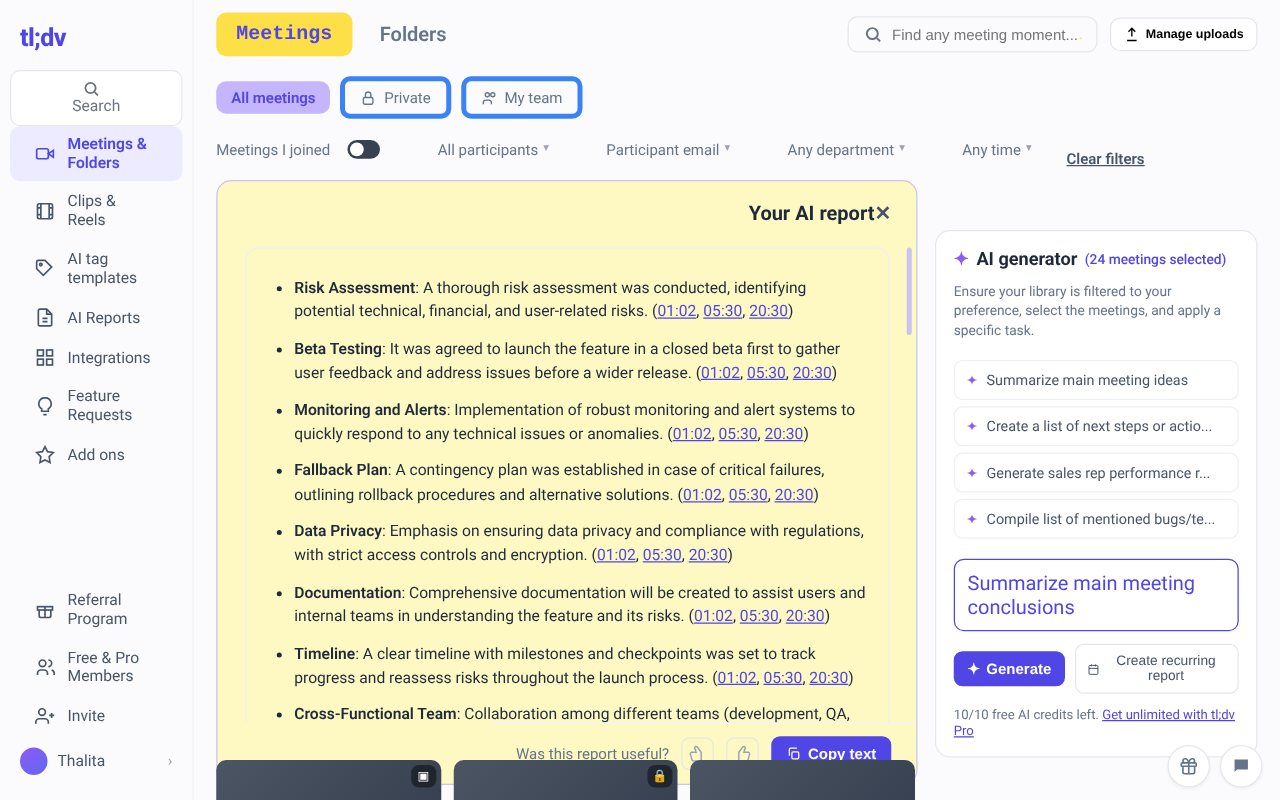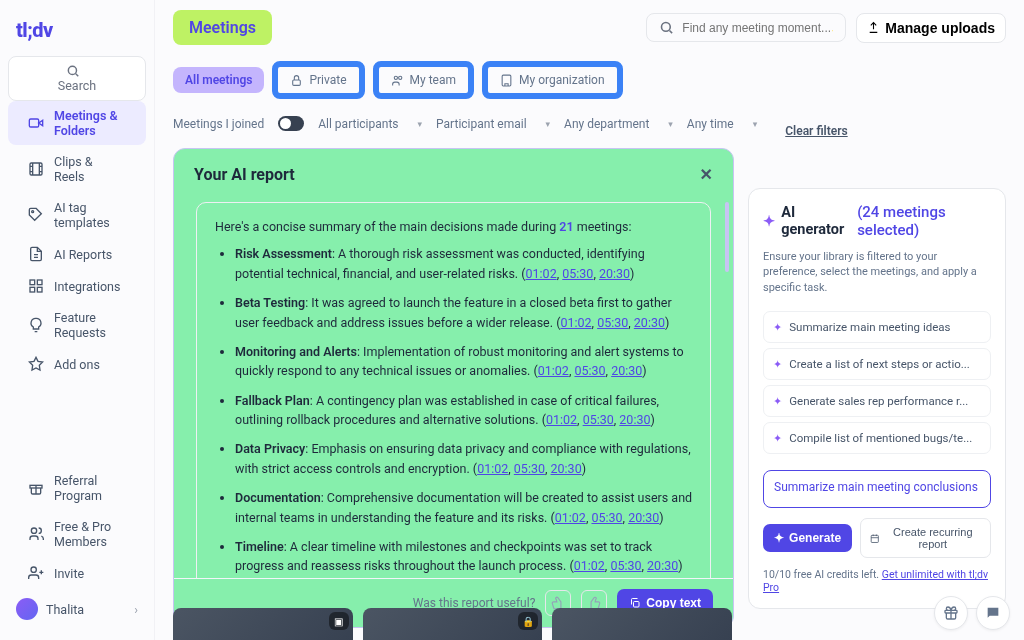--- a/index.html
+++ b/index.html
@@ -14,61 +14,61 @@
     .nav-item.active { background: #ecebff; color: #5046e5; font-weight: 600; }
     .nav-item .icon { width: 16px; height: 16px; margin-right: 10px; display: inline-flex; align-items: center; justify-content: center; }
     .nav-spacer { flex: 1; }
     .user-row { display: flex; align-items: center; padding: 8px; cursor: pointer; font-size: 12.5px; color: #475569; }
     .avatar { width: 22px; height: 22px; border-radius: 50%; background: linear-gradient(135deg,#8b5cf6,#6366f1); margin-right: 8px; }
     .user-row .chev { margin-left: auto; color: #9ca3af; }
     .main { flex: 1; display: flex; flex-direction: column; overflow: hidden; }
     .topbar { display: flex; align-items: center; padding: 10px 18px; gap: 10px; }
     .top-tabs { display: flex; gap: 6px; }
     .top-tab { padding: 8px 16px; border-radius: 8px; font-size: 16px; font-weight: 600; color: #64748b; cursor: pointer; }
-    .top-tab.active { background: #bef264; color: #5046e5; }
+    .top-tab.active { background: #fde047; color: #5046e5; font-family: Liberation Mono, monospace; }
     .topbar-spacer { flex: 1; }
     .global-search { display: flex; align-items: center; border: 1px solid #e5e7eb; border-radius: 8px; padding: 6px 12px; width: 200px; cursor: text; }
     .global-search .icon { width: 15px; height: 15px; margin-right: 8px; color: #6b7280; }
     .global-search input { border: none; outline: none; font-size: 12px; color: #64748b; width: 100%; background: transparent; }
-    .manage-btn { display: flex; align-items: center; border: 1px solid #e5e7eb; border-radius: 8px; padding: 6px 10px; font-size: 14px; font-weight: 600; cursor: pointer; background: white; }
+    .manage-btn { display: flex; align-items: center; border: 1px solid #e5e7eb; border-radius: 8px; padding: 6px 10px; font-size: 10px; font-weight: 600; cursor: pointer; background: white; }
     .manage-btn .icon { width: 13px; height: 13px; margin-right: 5px; }
     .filter-row { display: flex; align-items: center; padding: 6px 18px 10px; gap: 8px; flex-wrap: wrap; }
     .pill { padding: 6px 12px; border-radius: 8px; font-size: 12px; color: #64748b; cursor: pointer; display: inline-flex; align-items: center; gap: 6px; }
     .pill.active { background: #c4b5fd; color: #5046e5; font-weight: 600; }
-    .pill.outlined { border: 6px solid #3b82f6; }
+    .pill.outlined { border: 4px solid #3b82f6; }
     .pill .icon { width: 13px; height: 13px; }
     .filters2 { display: flex; align-items: center; padding: 0 18px 10px; gap: 14px; font-size: 12px; color: #64748b; }
     .toggle { width: 26px; height: 15px; background: #374151; border-radius: 999px; position: relative; display: inline-block; cursor: pointer; }
     .toggle::after { content: ''; position: absolute; width: 11px; height: 11px; background: white; border-radius: 50%; top: 2px; left: 2px; }
-    .dropdown { display: inline-flex; align-items: center; gap: 19px; cursor: pointer; color: #64748b; }
+    .dropdown { display: inline-flex; gap: 4px; cursor: pointer; color: #64748b; margin-left: 32px; }
     .dropdown .chev { font-size: 9px; color: #9ca3af; }
     .clear-filters { text-decoration: underline; cursor: pointer; font-weight: 600; color: #475569; margin-top: 15px; }
     .content { flex: 1; display: flex; padding: 0 18px 12px; gap: 14px; overflow: hidden; position: relative; }
-    .report-card { flex: 1; background: #86efac; border: 1.5px solid #c7c4f3; border-radius: 12px; display: flex; flex-direction: column; overflow: hidden; }
+    .report-card { flex: 1; background: #fef9c3; border: 1.5px solid #c7c4f3; border-radius: 12px; display: flex; flex-direction: column; overflow: hidden; align-items: flex-end; }
     .report-header { display: flex; align-items: center; justify-content: space-between; padding: 16px 20px 8px; }
     .report-header h2 { font-size: 16px; font-weight: 700; }
     .close-x { cursor: pointer; color: #475569; font-size: 16px; font-weight: 600; }
     .report-body { flex: 1; overflow-y: auto; padding: 10px 22px; font-size: 12.5px; line-height: 1.55; position: relative; }
     .report-inner { border: 1px solid #eef0f3; border-radius: 10px; padding: 14px 16px 14px 18px; }
     .report-body ul { padding-left: 20px; margin-top: 8px; }
     .report-body li { margin-bottom: 10px; }
     .report-body strong { font-weight: 600; }
     .ts { color: #5046e5; text-decoration: underline; cursor: pointer; }
     .report-scroll-indicator { position: absolute; right: 4px; top: 10px; width: 4px; height: 70px; background: #c7c4f3; border-radius: 2px; }
     .report-footer { display: flex; align-items: center; justify-content: flex-end; padding: 10px 20px; gap: 10px; border-top: 1px solid #f1f5f9; font-size: 12px; color: #64748b; }
     .thumb-btn { width: 26px; height: 26px; border: 1px solid #e5e7eb; border-radius: 6px; display: inline-flex; align-items: center; justify-content: center; cursor: pointer; color: #94a3b8; }
     .copy-btn { background: #5046e5; color: white; border: none; border-radius: 7px; padding: 7px 12px; font-size: 12px; font-weight: 600; cursor: pointer; display: inline-flex; align-items: center; gap: 5px; }
     .gen-panel { width: 258px; background: white; border: 1px solid #e5e7eb; border-radius: 12px; padding: 14px; display: flex; flex-direction: column; gap: 10px; margin-top: 40px; align-self: flex-start; }
     .gen-title { display: flex; align-items: center; gap: 6px; font-size: 14.5px; font-weight: 700; }
-    .gen-title .count { font-size: 15px; font-weight: 500; color: #5046e5; }
+    .gen-title .count { font-size: 11px; font-weight: 500; color: #5046e5; }
     .gen-desc { font-size: 11px; color: #64748b; line-height: 1.4; padding-bottom: 6px; }
     .prompt-list { display: flex; flex-direction: column; gap: 5px; }
     .prompt { display: flex; align-items: center; gap: 7px; border: 1px solid #eef0f3; border-radius: 7px; padding: 8px 9px; font-size: 11.5px; cursor: pointer; color: #475569; }
     .prompt .spark { color: #8b5cf6; font-size: 11px; }
-    .prompt-input { border: 1.5px solid #5046e5; border-radius: 8px; padding: 9px 10px; font-size: 12px; color: #5046e5; min-height: 38px; margin-top: 6px; }
+    .prompt-input { border: 1.5px solid #5046e5; border-radius: 8px; padding: 9px 10px; font-size: 16px; color: #5046e5; min-height: 38px; margin-top: 6px; }
     .gen-actions { display: flex; align-items: center; gap: 8px; }
     .generate-btn { background: #5046e5; color: white; border: none; border-radius: 7px; padding: 7px 11px; font-size: 12px; font-weight: 600; cursor: pointer; display: inline-flex; align-items: center; gap: 5px; }
     .recurring-btn { border: 1px solid #e5e7eb; background: white; border-radius: 7px; padding: 7px 9px; font-size: 11px; cursor: pointer; display: inline-flex; align-items: center; gap: 5px; color: #475569; }
     .credits { font-size: 10.5px; color: #64748b; }
     .credits a { color: #5046e5; text-decoration: underline; cursor: pointer; }
     .thumb-row { position: absolute; bottom: 0; left: 18px; right: 292px; height: 32px; display: flex; gap: 10px; }
     .thumb { flex: 1; background: linear-gradient(135deg, #4b5563, #374151); border-radius: 8px 8px 0 0; position: relative; }
     .thumb-badge { position: absolute; top: 4px; right: 4px; background: rgba(0,0,0,0.45); color: white; border-radius: 6px; width: 20px; height: 18px; display: flex; align-items: center; justify-content: center; font-size: 10px; }
     .fab-row { position: absolute; bottom: 10px; right: 14px; display: flex; gap: 8px; }
     .fab { width: 34px; height: 34px; background: white; border: 1px solid #e5e7eb; border-radius: 50%; display: flex; align-items: center; justify-content: center; cursor: pointer; color: #64748b; box-shadow: 0 1px 3px rgba(0,0,0,0.06); }
@@ -189,20 +189,21 @@
       <div class="avatar"></div>
       <span>Thalita</span>
       <span class="chev">›</span>
     </div>
   </aside>
 
   <main class="main">
     <div class="topbar">
       <div class="top-tabs" id="top-tabs">
           <div class="top-tab active">Meetings</div>
+          <div class="top-tab">Folders</div>
         </div>
       <div class="topbar-spacer"></div>
       <div class="global-search">
         <span class="icon">
           <svg viewBox="0 0 24 24" width="15" height="15" fill="none" stroke="currentColor" stroke-width="2.5">
               <circle cx="11" cy="11" r="7"></circle>
               <path d="m21 21-4.3-4.3"></path>
             </svg>
         </span>
         <input placeholder="Find any meeting moment...✨" style="">
@@ -232,29 +233,20 @@
         </div>
         <div class="pill outlined">
           <span class="icon">
             <svg viewBox="0 0 24 24" width="13" height="13" fill="none" stroke="currentColor" stroke-width="2">
               <circle cx="9" cy="7" r="3"></circle>
               <circle cx="17" cy="7" r="3"></circle>
               <path d="M3 21v-2a4 4 0 0 1 4-4h4a4 4 0 0 1 4 4v2"></path>
             </svg>
           </span>
           <span>My team</span>
-        </div>
-        <div class="pill outlined">
-          <span class="icon">
-            <svg viewBox="0 0 24 24" width="13" height="13" fill="none" stroke="currentColor" stroke-width="2">
-              <rect x="4" y="2" width="16" height="20" rx="2"></rect>
-              <path d="M9 22v-4h6v4M8 6h.01M12 6h.01M16 6h.01M8 10h.01M12 10h.01M16 10h.01M8 14h.01M12 14h.01M16 14h.01"></path>
-            </svg>
-          </span>
-          <span>My organization</span>
         </div>
       </div>
 
     <div class="filters2">
       <span>Meetings I joined</span>
       <span class="toggle"></span>
       <span id="dropdowns"><span class="dropdown" style="margin-right: 14px;">
             <span>All participants</span>
             <span class="chev">▾</span>
           </span><span class="dropdown" style="margin-right: 14px;">
@@ -272,23 +264,20 @@
 
     <div class="content">
       <section class="report-card">
         <div class="report-header">
           <h2>Your AI report</h2>
           <span class="close-x">✕</span>
         </div>
         <div class="report-body">
           <div class="report-scroll-indicator"></div>
           <div class="report-inner">
-            <p>
-              <span>Here's a concise summary of the main decisions made during </span><strong style="color:#5046e5">21</strong><span> meetings:</span>
-            </p>
             <ul id="report-items">
                 <li><strong>Risk Assessment</strong>: A thorough risk assessment was conducted, identifying potential technical, financial, and user-related risks. (<span class="ts">01:02</span>, <span class="ts">05:30</span>, <span class="ts">20:30</span>)</li>
                 <li><strong>Beta Testing</strong>: It was agreed to launch the feature in a closed beta first to gather user feedback and address issues before a wider release. (<span class="ts">01:02</span>, <span class="ts">05:30</span>, <span class="ts">20:30</span>)</li>
                 <li><strong>Monitoring and Alerts</strong>: Implementation of robust monitoring and alert systems to quickly respond to any technical issues or anomalies. (<span class="ts">01:02</span>, <span class="ts">05:30</span>, <span class="ts">20:30</span>)</li>
                 <li><strong>Fallback Plan</strong>: A contingency plan was established in case of critical failures, outlining rollback procedures and alternative solutions. (<span class="ts">01:02</span>, <span class="ts">05:30</span>, <span class="ts">20:30</span>)</li>
                 <li><strong>Data Privacy</strong>: Emphasis on ensuring data privacy and compliance with regulations, with strict access controls and encryption. (<span class="ts">01:02</span>, <span class="ts">05:30</span>, <span class="ts">20:30</span>)</li>
                 <li><strong>Documentation</strong>: Comprehensive documentation will be created to assist users and internal teams in understanding the feature and its risks. (<span class="ts">01:02</span>, <span class="ts">05:30</span>, <span class="ts">20:30</span>)</li>
                 <li><strong>Timeline</strong>: A clear timeline with milestones and checkpoints was set to track progress and reassess risks throughout the launch process. (<span class="ts">01:02</span>, <span class="ts">05:30</span>, <span class="ts">20:30</span>)</li>
                 <li><strong>Cross-Functional Team</strong>: Collaboration among different teams (development, QA, support) was emphasized to mitigate risks effectively. (, , )</li>
               </ul>

